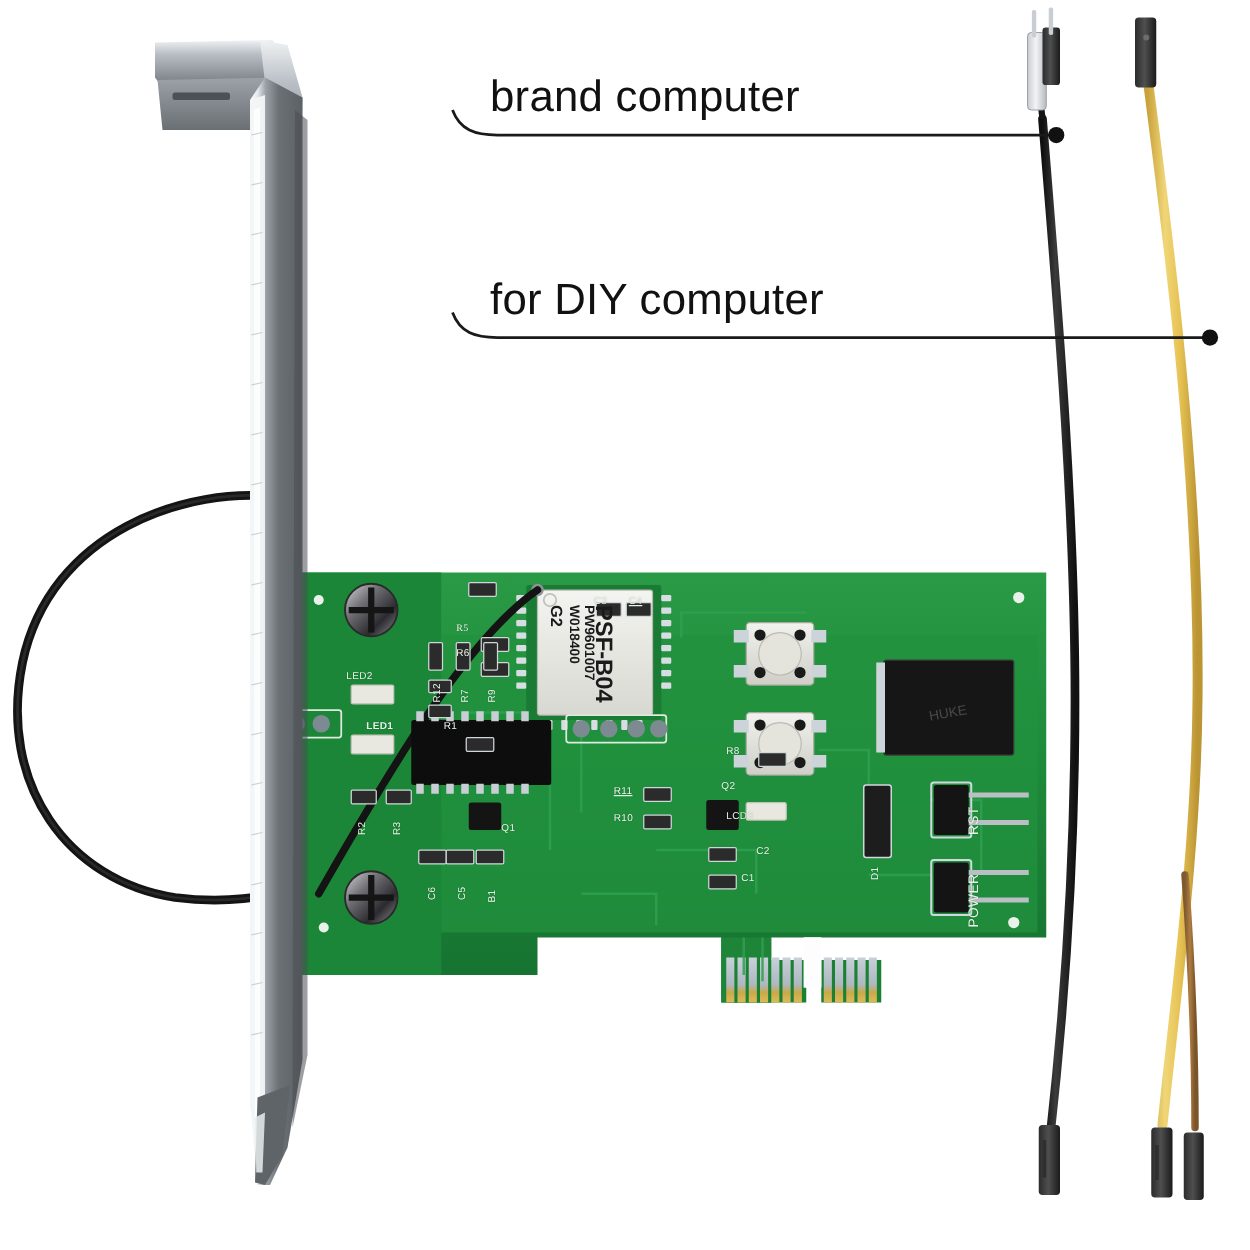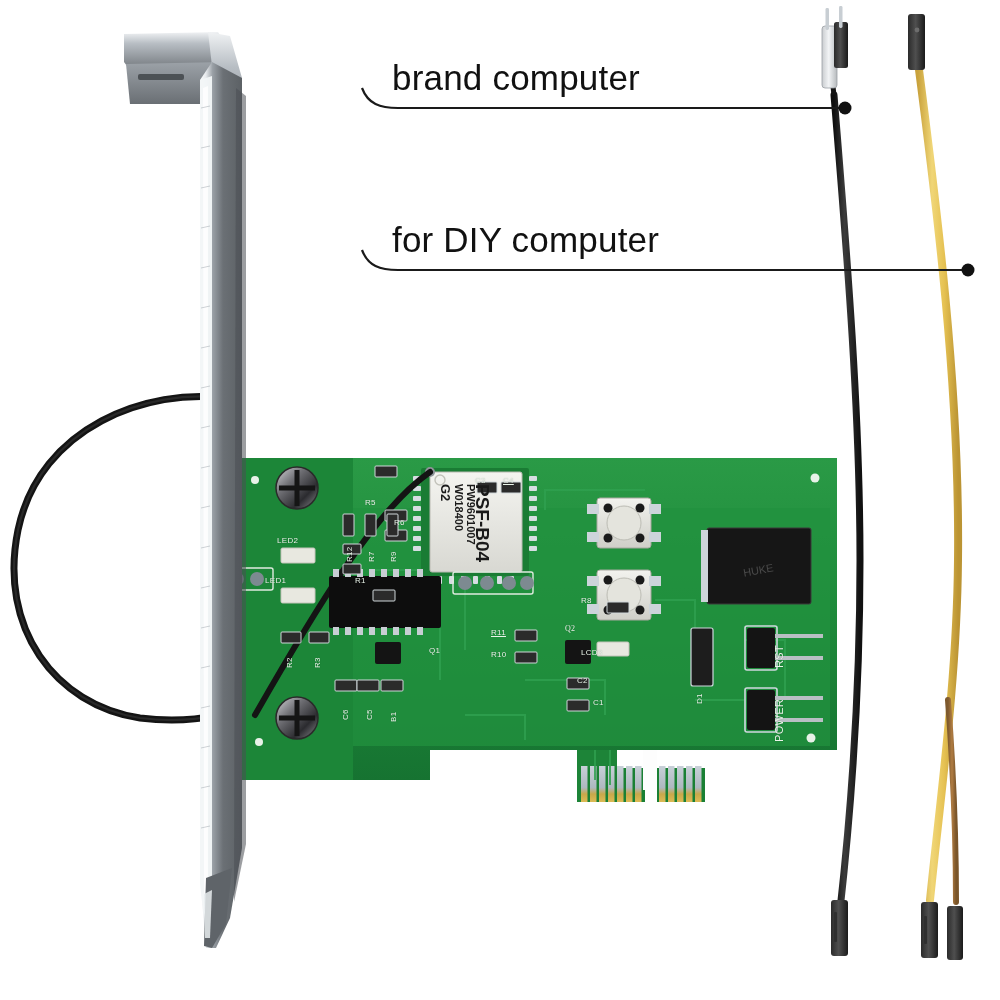--- a/index.html
+++ b/index.html
@@ -377,36 +377,36 @@
     </svg>
 
     
     <div class="modlabel" style="left:268px; top:34px; transform:rotate(90deg); transform-origin:left top; font-size:19px;">PSF-B04</div>
     <div class="modlabel" style="left:252px; top:34px; transform:rotate(90deg); transform-origin:left top; font-size:11px;">PW9601007</div>
     <div class="modlabel" style="left:240px; top:34px; transform:rotate(90deg); transform-origin:left top; font-size:11px;">W018400</div>
     <div class="modlabel" style="left:228px; top:34px; transform:rotate(90deg); transform-origin:left top; font-size:13px;">G2</div>
 
     
     <div class="silk" style="left:52px; top:86px;">LED2</div>
-    <div class="silk" style="left:40px; top:126px;">LED1</div>
+    <div class="silk" style="left:68px; top:126px;font-weight:bold;">LED1</div>
     <div class="silk" style="left:130px; top:126px;">R1</div>
     <div class="silk rot" style="left:60px; top:218px;">R2</div>
     <div class="silk rot" style="left:88px; top:218px;">R3</div>
-    <div class="silk" style="left:140px; top:48px;">R5</div>
-    <div class="silk" style="left:140px; top:68px;padding-left:29px;">R6</div>
+    <div class="silk" style="left:140px; top:48px;font-family:Liberation Serif, serif;">R5</div>
+    <div class="silk" style="left:140px; top:68px;">R6</div>
     <div class="silk" style="left:356px; top:146px;">R8</div>
     <div class="silk" style="left:266px; top:200px;">R10</div>
     <div class="silk" style="left:266px; top:178px;text-decoration:underline;">R11</div>
     <div class="silk rot" style="left:120px; top:112px;">R12</div>
     <div class="silk rot" style="left:142px; top:112px;">R7</div>
     <div class="silk rot" style="left:164px; top:112px;">R9</div>
-    <div class="silk" style="left:176px; top:196px;padding-left:28px;">Q1</div>
-    <div class="silk" style="left:340px; top:174px;font-family:Liberation Serif, serif;">Q2</div>
+    <div class="silk" style="left:176px; top:208px;">Q1</div>
+    <div class="silk" style="left:352px; top:174px;">Q2</div>
     <div class="silk" style="left:368px; top:248px;">C1</div>
-    <div class="silk" style="left:352px; top:226px;">C2</div>
+    <div class="silk" style="left:380px; top:226px;">C2</div>
     <div class="silk" style="left:250px; top:26px;">C3</div>
     <div class="silk" style="left:278px; top:26px;text-decoration:underline;">C4</div>
     <div class="silk rot" style="left:140px; top:270px;">C5</div>
     <div class="silk rot" style="left:116px; top:270px;">C6</div>
     <div class="silk" style="left:356px; top:198px;">LCD3</div>
     <div class="silk rot" style="left:470px; top:254px;">D1</div>
     <div class="silk rot" style="left:164px; top:272px;">B1</div>
 
     
     <div class="silk rot" style="left:548px; top:218px; font-size:11px;">RST</div>

